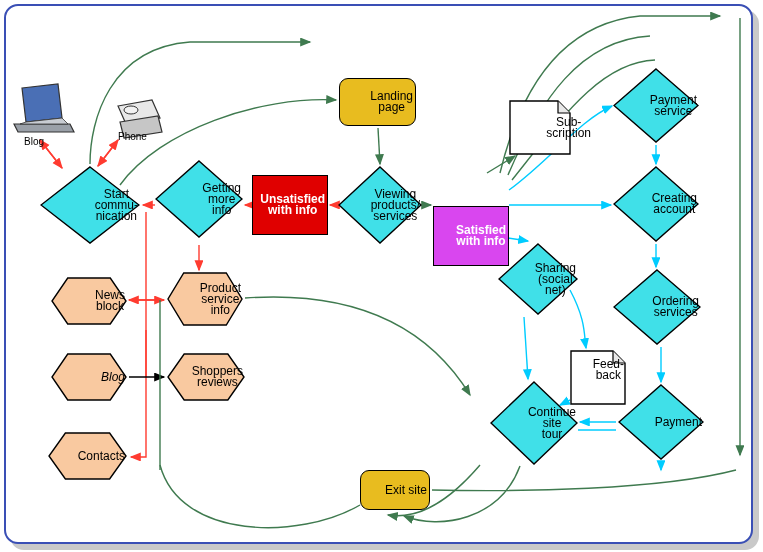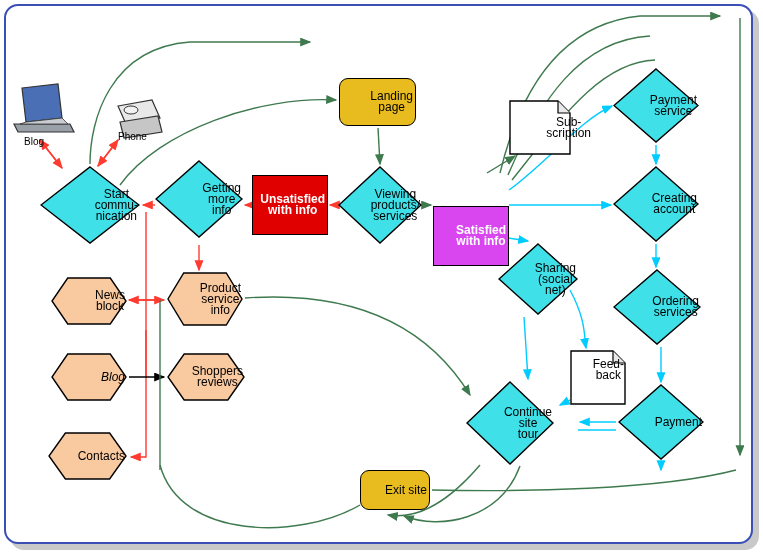--- a/index.html
+++ b/index.html
@@ -283,21 +283,21 @@
 services</span>
       </div>
       <div class="node" style="left: 570px; top: 350px; width: 56px; height: 39px;">
         <svg class="doc-shape" viewBox="0 0 56 55" width="56" height="55">
           <path d="M1,1 L43,1 L55,13 L55,54 L1,54 Z" fill="#ffffff" stroke="#000000" stroke-width="1.4"></path>
           <path d="M43,1 L43,13 L55,13" fill="#e8e8e8" stroke="#000000" stroke-width="1.2"></path>
         </svg>
         <span class="lbl" style="white-space: pre-line;">Feed-
 back</span>
       </div>
-      <div class="node" style="left: 466px; top: 381px; width: 88px; height: 84px;">
+      <div class="node" style="left: 490px; top: 381px; width: 88px; height: 84px;">
         <svg class="diamond-shape" viewBox="0 0 88 84" width="88" height="84">
           <polygon points="44,1 87,42 44,83 1,42" fill="#40e0e8" stroke="#000000" stroke-width="1.4"></polygon>
         </svg>
         <span class="lbl" style="white-space: pre-line;">Continue
 site
 tour</span>
       </div>
       <div class="node" style="left: 618px; top: 384px; width: 86px; height: 76px;">
         <svg class="diamond-shape" viewBox="0 0 86 76" width="86" height="76">
           <polygon points="43,1 85,38 43,75 1,38" fill="#40e0e8" stroke="#000000" stroke-width="1.4"></polygon>

